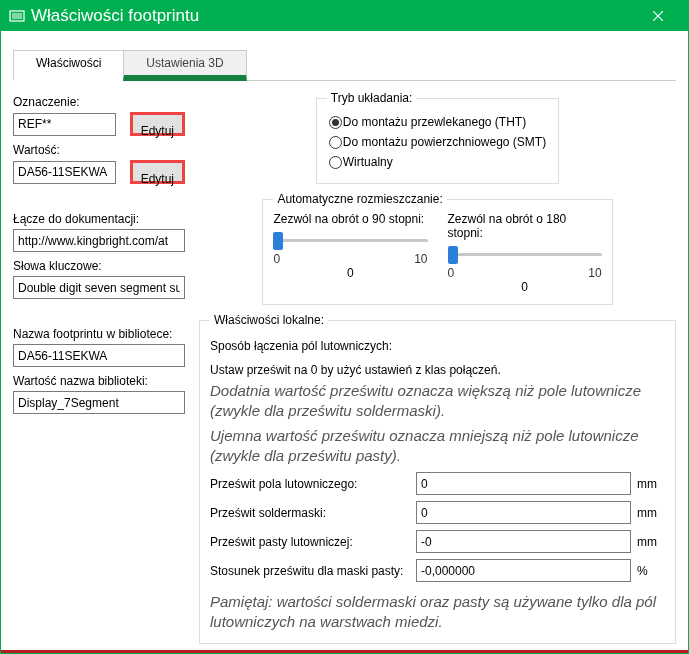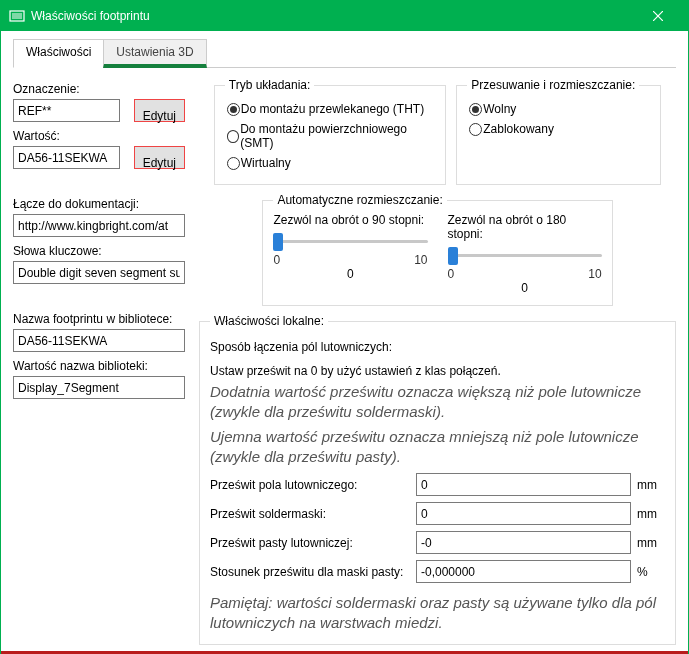--- a/index.html
+++ b/index.html
@@ -1,32 +1,32 @@
 <!DOCTYPE html>
 <html><head>
 <meta charset="utf-8">
 <style>
 * { box-sizing: border-box; font-family: "Segoe UI", Tahoma, sans-serif; font-size: 12px; }
 body { margin: 0; background: #fff; }
 .window { width: 689px; height: 654px; border: 1px solid #00b050; display: flex; flex-direction: column; }
 .titlebar { background: #00b050; color: #fff; height: 30px; display: flex; align-items: center; padding: 0 8px; }
 .titlebar .icon { width: 16px; height: 16px; margin-right: 6px; }
-.titlebar .title { flex: 1; font-size: 12px; }
+.titlebar .title { flex: 1; font-size: 17px; }
 .titlebar .close { width: 45px; height: 30px; display: flex; align-items: center; justify-content: center; font-size: 14px; cursor: default; }
 .content { flex: 1; padding: 8px 12px 6px 12px; display: flex; flex-direction: column; }
 .tabs { display: flex; border-bottom: 1px solid #ccc; margin-bottom: 10px; }
-.tab { padding: 5px 12px; border: 1px solid #ccc; border-bottom: none; background: #fff; margin-right: -1px; margin-bottom: -1px; cursor: default; }
-.tab.inactive { background: #f0f0f0; color: #444; border-bottom: 4px solid #15803d; }
+.tab { padding: 5px 22px; border: 1px solid #ccc; border-bottom: none; background: #fff; margin-right: -1px; margin-bottom: -1px; cursor: default; margin-top: 11px; }
+.tab.inactive { background: #f0f0f0; color: #444; border-bottom: 6px solid #15803d; }
 .tab.active { border-bottom: 1px solid #fff; }
 .body { display: flex; gap: 14px; }
 .leftcol { width: 172px; display: flex; flex-direction: column; gap: 3px; }
 .leftcol label { display: block; margin-top: 4px; }
 .row { display: flex; gap: 14px; align-items: center; justify-content: space-between; }
 input[type=text] { border: 1px solid #7a7a7a; padding: 3px 4px; height: 23px; width: 100%; background: #fff; }
-button.small { border: 1px solid #ef4444; background: #e1e1e1; padding: 9px 8px; height: 23px; cursor: default; }
+button.small { border: 3px solid #ef4444; background: #e1e1e1; padding: 9px 8px; height: 23px; cursor: default; }
 .rightcol { flex: 1; display: flex; flex-direction: column; gap: 8px; align-items: center; }
 fieldset { border: 1px solid #ddd; padding: 6px 10px 10px 10px; margin: 0; }
 legend { padding: 0 4px; }
 .toprow { display: flex; gap: 10px; }
 .radio-group { display: flex; flex-direction: column; gap: 6px; padding: 4px 2px; }
 .radio-item { display: flex; align-items: center; gap: 1px; }
 .radio { width: 13px; height: 13px; border: 1px solid #333; border-radius: 50%; display: inline-flex; align-items: center; justify-content: center; }
 .radio.sel::after { content: ""; width: 7px; height: 7px; background: #333; border-radius: 50%; }
 .sliders { display: flex; gap: 20px; }
 .slider-box { flex: 1; }
@@ -113,33 +113,20 @@
               <div class="radio-item">
                   <span class="radio"></span>
                   <span>Do montażu powierzchniowego (SMT)</span>
                 </div>
               <div class="radio-item">
                   <span class="radio"></span>
                   <span>Wirtualny</span>
                 </div>
             </div>
           </fieldset>
-          <fieldset style="flex:1">
-            <legend>Przesuwanie i rozmieszczanie:</legend>
-            <div class="radio-group">
-              <div class="radio-item">
-                  <span class="radio sel"></span>
-                  <span>Wolny</span>
-                </div>
-              <div class="radio-item">
-                  <span class="radio"></span>
-                  <span>Zablokowany</span>
-                </div>
-            </div>
-          </fieldset>
         </div>
 
         <fieldset>
           <legend>Automatyczne rozmieszczanie:</legend>
           <div class="sliders">
             <div class="slider-box">
               <div>Zezwól na obrót o 90 stopni:</div>
               <div class="slider-track">
                   <div class="slider-line"></div>
                   <div class="slider-thumb"></div>

